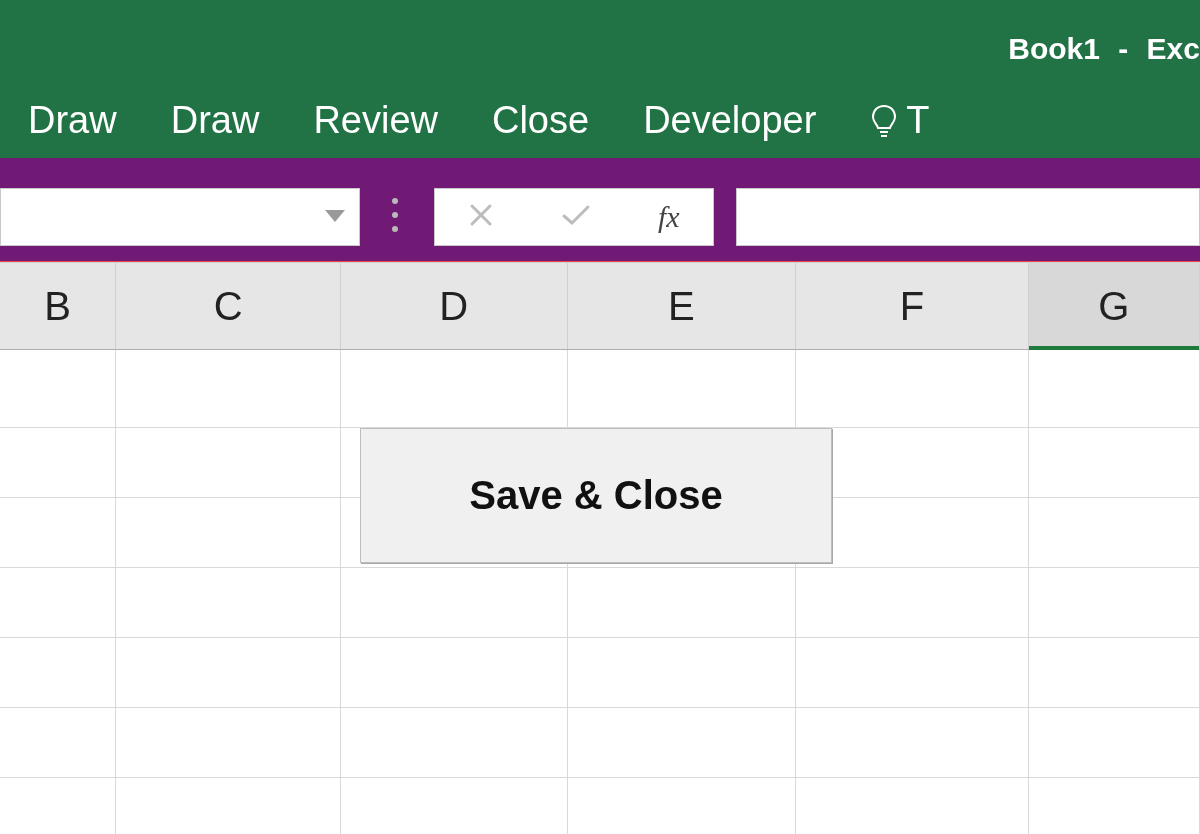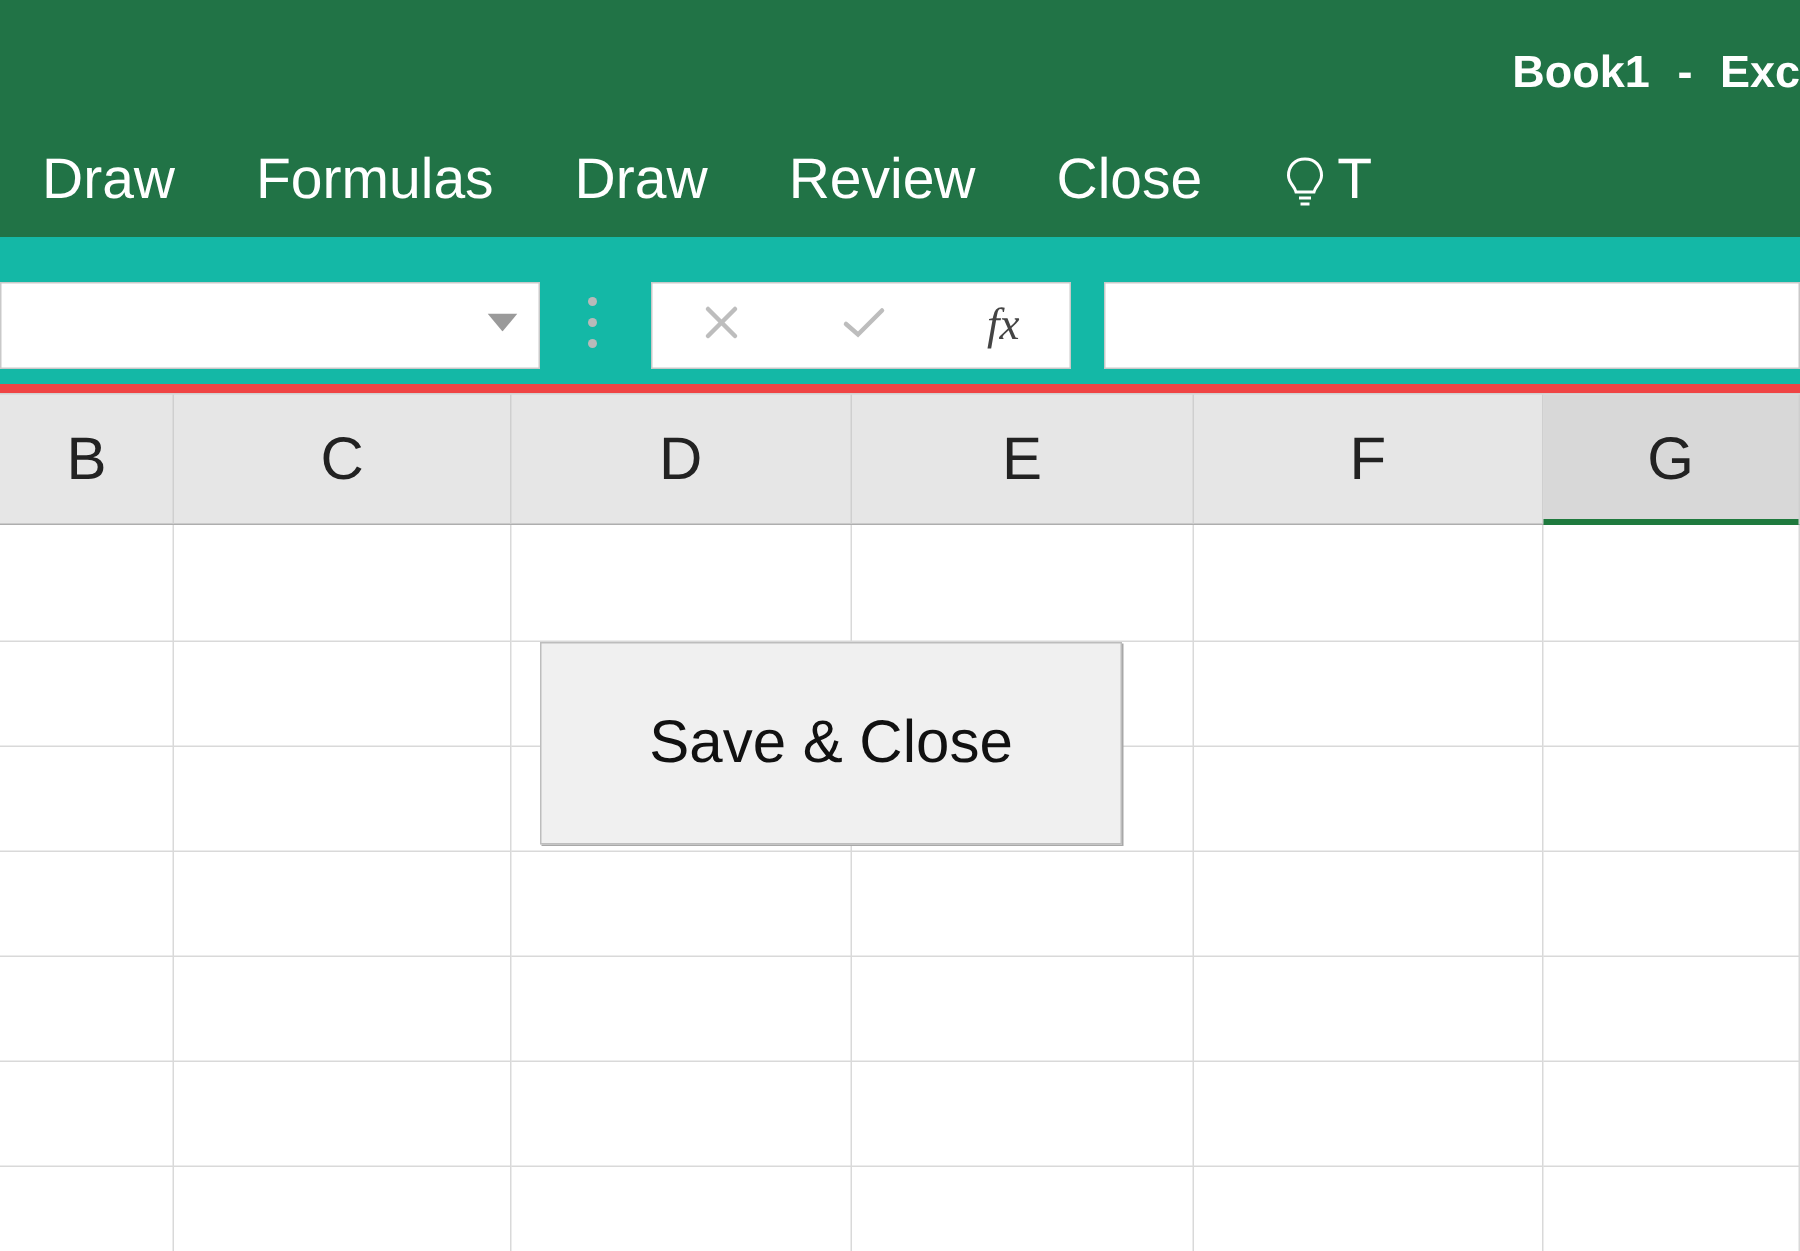--- a/index.html
+++ b/index.html
@@ -43,22 +43,22 @@
       display: flex;
       align-items: center;
       gap: 8px;
       white-space: nowrap;
     }
     .bulb-icon svg { display: block; }
 
     
     .formula-row {
       height: 104px;
-      background: #14b8a6;
-      border-bottom: 6px solid #ef4444;
+      background: #701a75;
+      border-bottom: 1px solid #ef4444;
       position: relative;
     }
     .name-box {
       position: absolute;
       top: 30px;
       left: 0;
       width: 360px;
       height: 58px;
       background: #fff;
       border: 1px solid #c9c9c9;
@@ -151,48 +151,49 @@
     .wF { width: 244px; }
     .wG { width: 180px; } 
 
     .row:first-child { height: 78px; }
 
     
     .embed-btn {
       position: absolute;
       left: 360px;
       top: 428px;
-      width: 388px;
+      width: 472px;
       height: 135px;
       background: #f0f0f0;
       border: 1px solid #bdbdbd;
       box-shadow: 1px 1px 0 #a8a8a8;
       font-size: 40px;
       color: #111;
       display: flex;
       align-items: center;
       justify-content: center;
       cursor: pointer;
+      font-weight: bold;
     }
   </style>
 </head>
 <body>
 
 <div class="green-top">
   <div class="title-text">
     <span>Book1</span>
     <span class="sep">-</span>
     <span>Exc</span>
   </div>
   <div class="ribbon-tabs">
     <span class="tab">Draw</span>
-    <span class="tab">Formulas</span>
     <span class="tab">Draw</span>
     <span class="tab">Review</span>
     <span class="tab">Close</span>
+    <span class="tab">Developer</span>
     <span class="tell-me">
       <span class="bulb-icon">
         <svg width="28" height="34" viewBox="0 0 28 34" fill="none" stroke="#fff" stroke-width="2">
           <path d="M14 2 C7 2 3 7 3 13 C3 18 7 20 8 24 H20 C21 20 25 18 25 13 C25 7 21 2 14 2 Z"></path>
           <line x1="10" y1="28" x2="18" y2="28"></line>
           <line x1="11" y1="32" x2="17" y2="32"></line>
         </svg>
       </span>
       <span>T</span>
     </span>

